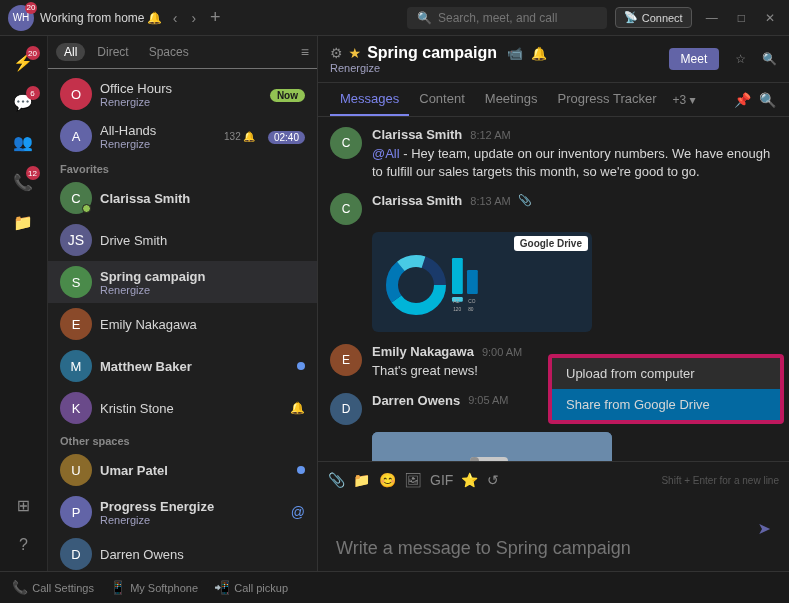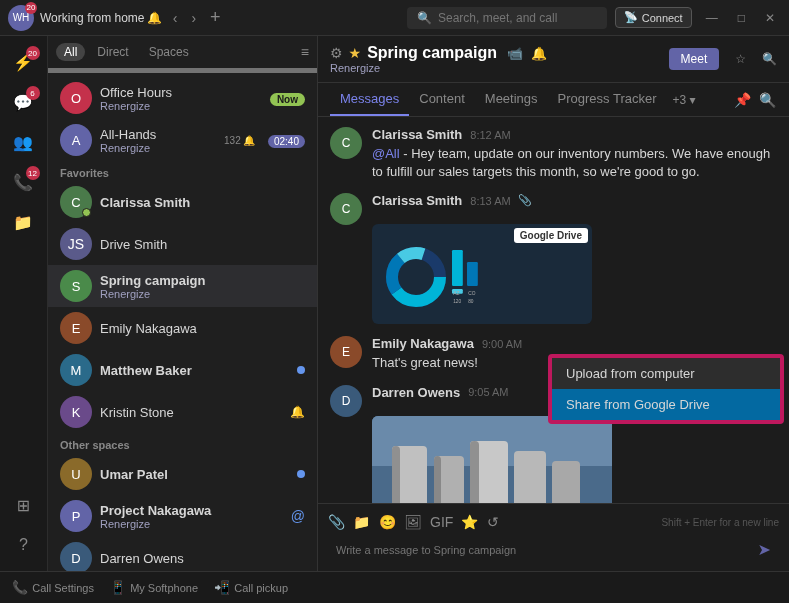--- a/index.html
+++ b/index.html
@@ -19,21 +19,21 @@
     .search-bar input { background: none; border: none; color: #d6d6d6; font-size: 12px; outline: none; width: 140px; }
     .title-bar-right { display: flex; align-items: center; gap: 8px; }
     .connect-btn { background: #2d2d2d; border: 1px solid #555; border-radius: 4px; color: #d6d6d6; font-size: 11px; padding: 3px 8px; cursor: pointer; display: flex; align-items: center; gap: 4px; }
     .win-btn { background: none; border: none; color: #888; cursor: pointer; font-size: 12px; padding: 2px 6px; }
 
     
     .main-content { display: flex; flex: 1; overflow: hidden; }
 
     
     .sidebar { width: 270px; background: #1f1f1f; display: flex; flex-direction: column; border-right: 1px solid #333; flex-shrink: 0; }
-    .sidebar-tabs { display: flex; align-items: center; padding: 6px 8px; gap: 4px; border-bottom: 5px solid #737373; }
+    .sidebar-tabs { display: flex; align-items: center; padding: 6px 8px; gap: 4px; border-bottom: 1px solid #737373; }
     .tab-btn { background: none; border: none; color: #888; cursor: pointer; font-size: 12px; padding: 3px 8px; border-radius: 4px; }
     .tab-all { background: #444; color: white; border-radius: 12px; padding: 2px 8px; font-size: 12px; }
     .sidebar-filter { margin-left: auto; color: #888; cursor: pointer; font-size: 14px; }
 
     .sidebar-list { flex: 1; overflow-y: auto; padding: 4px 0; }
     .sidebar-item { display: flex; align-items: center; padding: 5px 12px; cursor: pointer; gap: 8px; position: relative; }
     .sidebar-item.active { background: #2d2d30; }
     .si-avatar { width: 32px; height: 32px; border-radius: 50%; display: flex; align-items: center; justify-content: center; font-size: 13px; color: white; flex-shrink: 0; position: relative; }
     .si-info { flex: 1; min-width: 0; }
     .si-name { font-size: 13px; color: #d6d6d6; white-space: nowrap; overflow: hidden; text-overflow: ellipsis; }
@@ -68,21 +68,21 @@
     
     .messages-container { flex: 1; overflow-y: auto; padding: 10px 12px; display: flex; flex-direction: column; gap: 12px; }
     .message-group { display: flex; gap: 10px; }
     .msg-avatar { width: 32px; height: 32px; border-radius: 50%; flex-shrink: 0; display: flex; align-items: center; justify-content: center; font-size: 12px; color: white; }
     .msg-content { flex: 1; }
     .msg-header { display: flex; align-items: center; gap: 8px; margin-bottom: 3px; }
     .msg-name { font-weight: 600; font-size: 13px; color: #d6d6d6; }
     .msg-time { font-size: 11px; color: #666; }
     .msg-text { font-size: 13px; color: #d6d6d6; line-height: 1.4; }
     .msg-mention { color: #7b83eb; }
-    .msg-img { margin-top: 16px; border-radius: 4px; overflow: hidden; position: relative; }
+    .msg-img { margin-top: 24px; border-radius: 4px; overflow: hidden; position: relative; }
 
     
     .chart-container { background: #1a2a3a; border-radius: 6px; padding: 8px; width: 220px; height: 100px; position: relative; }
     .google-drive-badge { position: absolute; top: 4px; right: 4px; background: #fff; border-radius: 3px; padding: 2px 6px; font-size: 10px; color: #333; font-weight: 600; }
     .chart-svg { width: 120px; height: 90px; }
 
     
     .photo-container { width: 240px; height: 130px; background: #2a3a4a; border-radius: 6px; overflow: hidden; display: flex; align-items: center; justify-content: center; }
     .photo-inner { width: 100%; height: 100%; background: linear-gradient(180deg, #4a6a8a 0%, #2a4a6a 40%, #1a2a3a 100%); position: relative; }
 
@@ -90,21 +90,21 @@
     .context-menu { background: #2d2d2d; border: 4px solid #be185d; border-radius: 4px; overflow: hidden; width: 236px; position: absolute; bottom: 147px; left: 230px; z-index: 100; }
     .context-item { padding: 8px 14px; font-size: 13px; color: #d6d6d6; cursor: pointer; }
     .context-item.highlighted { background: #0369a1; }
 
     
     .compose-area { border-top: 1px solid #333; padding: 6px 10px; }
     .compose-toolbar { display: flex; align-items: center; gap: 8px; padding: 4px 0; }
     .compose-icon { color: #888; font-size: 14px; cursor: pointer; }
     .compose-hint { margin-left: auto; font-size: 10px; color: #555; }
     .compose-input { display: flex; align-items: center; padding: 6px 8px; }
-    .compose-input-field { flex: 1; background: none; border: none; color: #86efac; font-size: 11px; outline: none; }
+    .compose-input-field { flex: 1; background: none; border: none; color: #86efac; font-size: 18px; outline: none; margin-top: 40px; }
     .send-btn { color: #6264a7; font-size: 16px; cursor: pointer; }
 
     
     .bottom-bar { height: 32px; background: #1a1a1a; border-top: 1px solid #333; display: flex; align-items: center; padding: 0 12px; gap: 16px; }
     .bottom-item { display: flex; align-items: center; gap: 4px; font-size: 11px; color: #888; cursor: pointer; }
     .bottom-icon { font-size: 13px; }
 
     
     .icon-bar { width: 48px; background: #1a1a1a; display: flex; flex-direction: column; align-items: center; padding: 8px 0; gap: 4px; border-right: 1px solid #2d2d2d; flex-shrink: 0; }
     .icon-bar-btn { width: 36px; height: 36px; border-radius: 6px; display: flex; align-items: center; justify-content: center; cursor: pointer; color: #888; font-size: 16px; position: relative; }
@@ -263,21 +263,21 @@
           <div class="si-avatar" style="background:#8a6a2a;">U</div>
           <div class="si-info">
             <div class="si-name bold">Umar Patel</div>
           </div>
           <div class="dot-blue"></div>
         </div>
 
         <div class="sidebar-item">
           <div class="si-avatar" style="background:#6264a7;">P</div>
           <div class="si-info">
-            <div class="si-name bold">Project Nakagawa</div>
+            <div class="si-name bold">Progress Energize</div>
             <div class="si-sub">Renergize</div>
           </div>
           <span class="dot-blue-at">@</span>
         </div>
 
         <div class="sidebar-item">
           <div class="si-avatar" style="background:#3a5a7a;">D</div>
           <div class="si-info">
             <div class="si-name">Darren Owens</div>
           </div>

